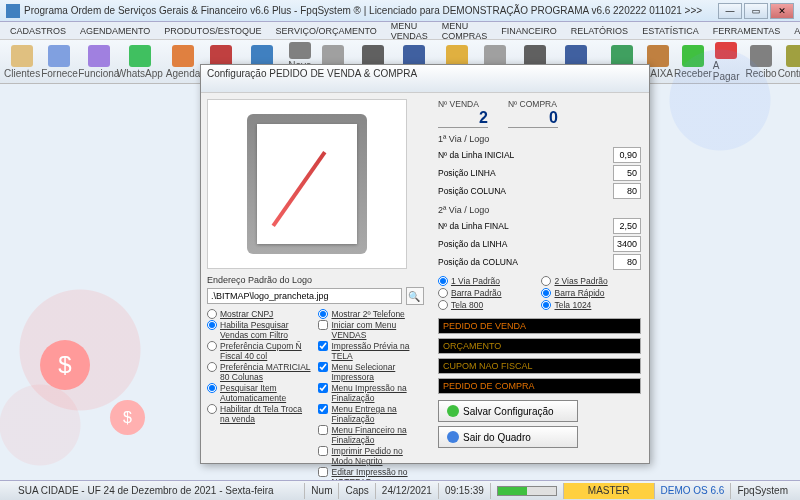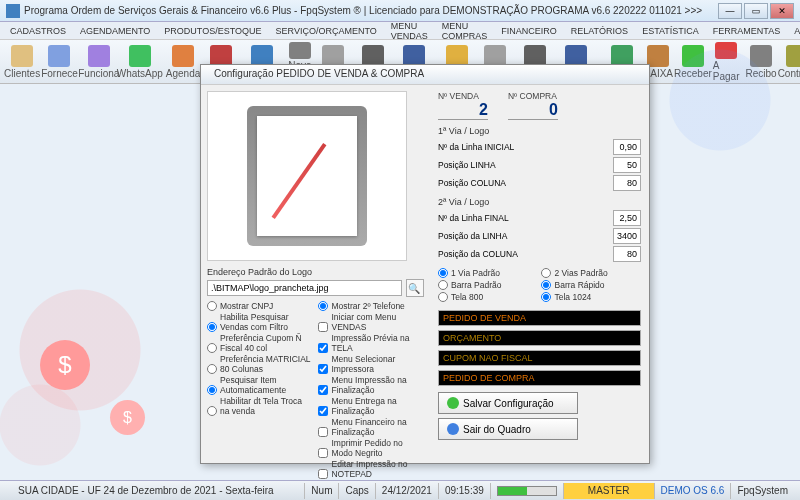--- a/index.html
+++ b/index.html
@@ -13,34 +13,34 @@
 .win-btns { display: flex; gap: 2px; }
 .win-btn { width: 24px; height: 16px; background: linear-gradient(#f0f6fc,#d0e0f0); border: 1px solid #9ab; font-size: 9px; display: flex; align-items: center; justify-content: center; }
 .win-btn.close { background: linear-gradient(#f0a0a0,#d07070); }
 .menubar { height: 18px; background: #e8eef5; display: flex; align-items: center; padding: 0 4px; gap: 2px; border-bottom: 1px solid #ccc; }
 .menu-item { padding: 1px 6px; color: #333; font-size: 9px; }
 .toolbar { height: 44px; background: linear-gradient(#f4f8fc,#e0e8f0); display: flex; align-items: center; padding: 2px 4px; border-bottom: 1px solid #bbb; gap: 1px; overflow: hidden; }
 .tb-btn { width: 40px; height: 40px; display: flex; flex-direction: column; align-items: center; justify-content: center; font-size: 8px; color: #555; }
 .tb-icon { width: 22px; height: 22px; border-radius: 3px; margin-bottom: 1px; }
 .tb-sep { width: 1px; height: 34px; background: #ccc; margin: 0 2px; }
 .dialog { position: absolute; left: 200px; top: 64px; width: 450px; height: 400px; background: #f0f0f0; border: 1px solid #888; box-shadow: 2px 2px 8px rgba(0,0,0,0.3); }
-.dlg-title { height: 20px; background: linear-gradient(#fff,#e0e8f0); padding: 3px 13px; font-size: 10px; color: #333; border-bottom: 1px solid #ccc; }
+.dlg-title { height: 28px; background: linear-gradient(#fff,#e0e8f0); padding: 3px 6px; font-size: 10px; color: #333; border-bottom: 1px solid #ccc; }
 .dlg-body { display: flex; height: calc(100% - 20px); }
 .dlg-left { width: 230px; padding: 6px; }
 .dlg-right { width: 220px; padding: 6px 8px; font-size: 9px; }
 .clipboard { width: 200px; height: 170px; background: #fff; border: 1px solid #ccc; margin-bottom: 6px; display: flex; align-items: center; justify-content: center; }
 .clip-inner { width: 120px; height: 140px; background: linear-gradient(#888,#aaa); border-radius: 6px; position: relative; display: flex; align-items: center; justify-content: center; }
 .clip-paper { width: 100px; height: 120px; background: #fff; box-shadow: 0 1px 3px rgba(0,0,0,0.3); }
 .clip-pencil { position: absolute; width: 4px; height: 90px; background: linear-gradient(#d04040,#f06060); transform: rotate(35deg); left: 50px; top: 30px; }
 .field-label { font-size: 9px; color: #333; margin-bottom: 2px; }
 .field-row { display: flex; align-items: center; gap: 4px; margin-bottom: 3px; }
 .text-input { border: 1px solid #aaa; background: #fff; padding: 1px 3px; font-size: 9px; height: 16px; }
 .search-btn { width: 18px; height: 18px; border: 1px solid #aaa; background: #f8f8f8; display: flex; align-items: center; justify-content: center; }
 .opt-grid { display: grid; grid-template-columns: 1fr 1fr; gap: 1px 6px; margin-top: 4px; }
-.radio-opt, .check-opt { display: flex; align-items: flex-end; gap: 3px; font-size: 8.5px; color: #333; }
+.radio-opt, .check-opt { display: flex; align-items: flex-start; gap: 3px; font-size: 8.5px; color: #333; text-decoration: underline; }
 .radio-opt input, .check-opt input { width: 10px; height: 10px; }
 .right-section { margin-bottom: 6px; }
 .right-title { font-size: 9px; color: #333; margin-bottom: 3px; }
 .num-row { display: flex; gap: 20px; }
 .num-col { text-align: left; }
 .num-label { font-size: 8.5px; color: #444; }
 .num-val { font-size: 16px; font-weight: bold; color: #003080; text-align: right; border-bottom: 1px solid #999; width: 50px; }
 .via-row { display: flex; justify-content: space-between; align-items: center; margin: 2px 0; }
 .via-row .lbl { font-size: 8.5px; }
 .via-row input { width: 28px; text-align: right; }

